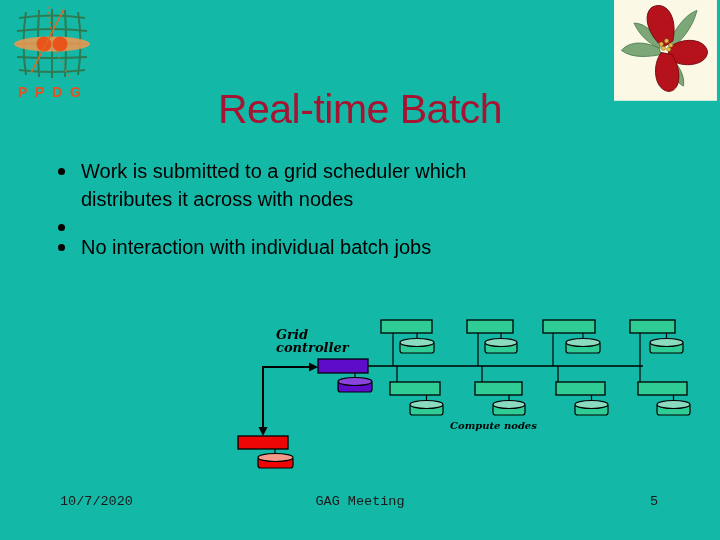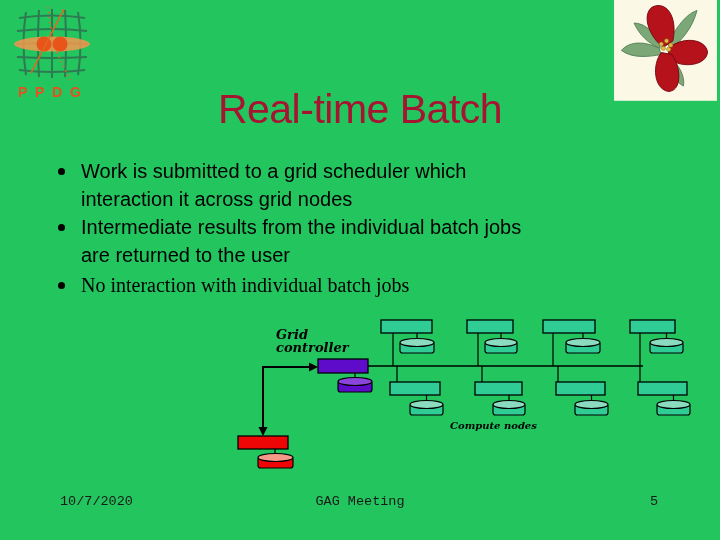--- a/index.html
+++ b/index.html
@@ -1,26 +1,26 @@
 <!DOCTYPE html>
 <html><head>
 <meta charset="utf-8">
 <style>
   html,body{margin:0;padding:0;background:#888;}
   .slide{
-    position:relative;width:720px;height:540px;background:#22c55e;
+    position:relative;width:720px;height:540px;background:#14b8a6;
     font-family:"Liberation Sans",sans-serif;overflow:hidden;
   }
   .title{
     position:absolute;left:100px;top:86px;width:520px;text-align:center;
     font-size:41px;color:#a61432;letter-spacing:-0.5px;white-space:nowrap;
   }
   .bullets{position:absolute;left:55px;top:157px;width:610px;margin:0;padding:0;list-style:none;}
   .bullets li{display:flex;align-items:flex-start;margin:0;}
-  .bullets li.gap{margin-top:2px;font-family:Liberation Serif, serif;}
+  .bullets li.gap{margin-top:2px;}
   .dot{flex:0 0 7px;width:7px;height:7px;border-radius:50%;background:#000;margin:11px 16px 0 3px;}
   .btext{font-size:20px;line-height:28px;color:#000;}
   .bl{display:block;}
   .logo-svg{position:absolute;left:6px;top:2px;}
   .flower-svg{position:absolute;left:613px;top:0;}
   .diagram-svg{position:absolute;left:0;top:0;}
   .lbl{position:absolute;font-family:"DejaVu Serif",serif;font-style:italic;font-weight:bold;color:#000;}
   #lbl-gc{left:276px;top:328px;font-size:13px;line-height:13px;}
   #lbl-lr{left:305px;top:434px;font-size:9.5px;line-height:16px;}
   #lbl-cn{left:450px;top:420px;font-size:10px;}
@@ -86,29 +86,25 @@
         <circle cx="48" cy="46" r="2"></circle>
       <circle cx="53" cy="47" r="2"></circle>
     </g>
   </svg>
 
   <ul class="bullets">
     <li>
       <span class="dot"></span>
       <span class="btext">
         <span class="bl">Work is submitted to a grid scheduler which</span>
-        <span class="bl">interaction it across grid nodes</span>
+        <span class="bl">distributes it across with nodes</span>
       </span>
     </li>
     <li>
       <span class="dot"></span>
-      <span class="btext">
-        <span class="bl">Intermediate results from the individual batch jobs</span>
-        <span class="bl">are returned to the user</span>
-      </span>
     </li>
     <li class="gap">
       <span class="dot"></span>
       <span class="btext">
         <span class="bl">No interaction with individual batch jobs</span>
       </span>
     </li>
   </ul>
 
   <svg class="diagram-svg" width="720" height="540" viewBox="0 0 720 540">

